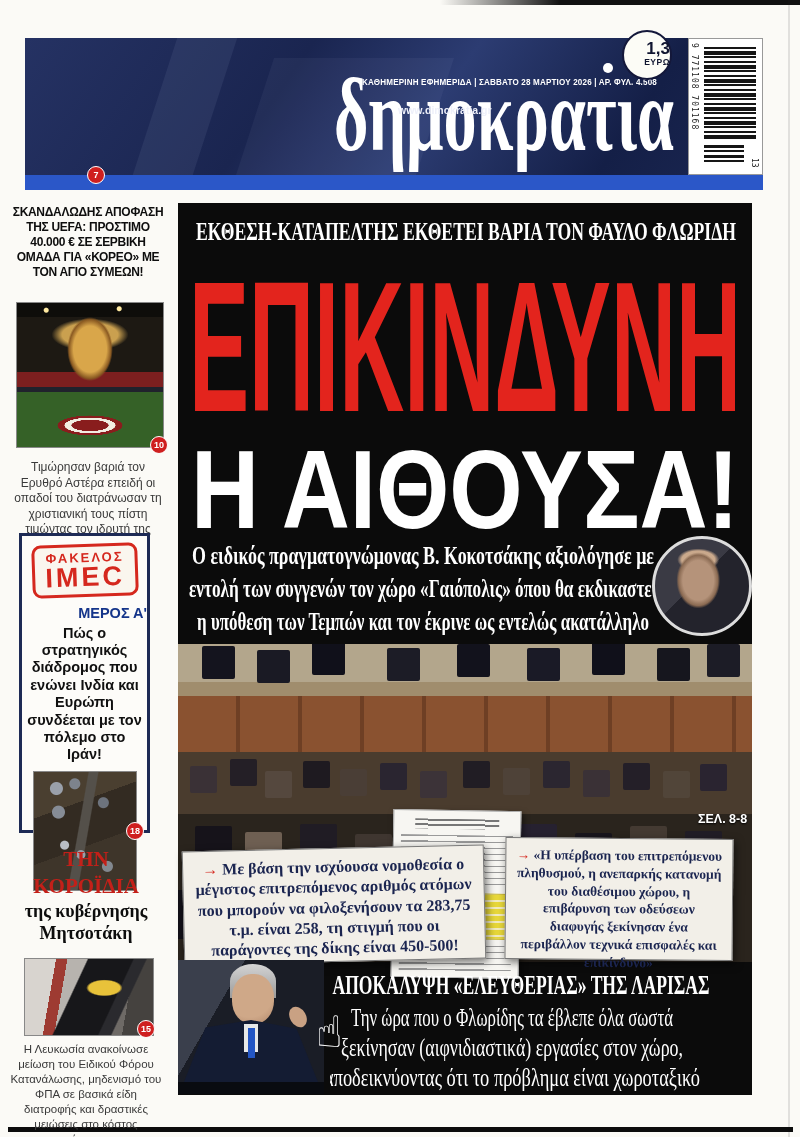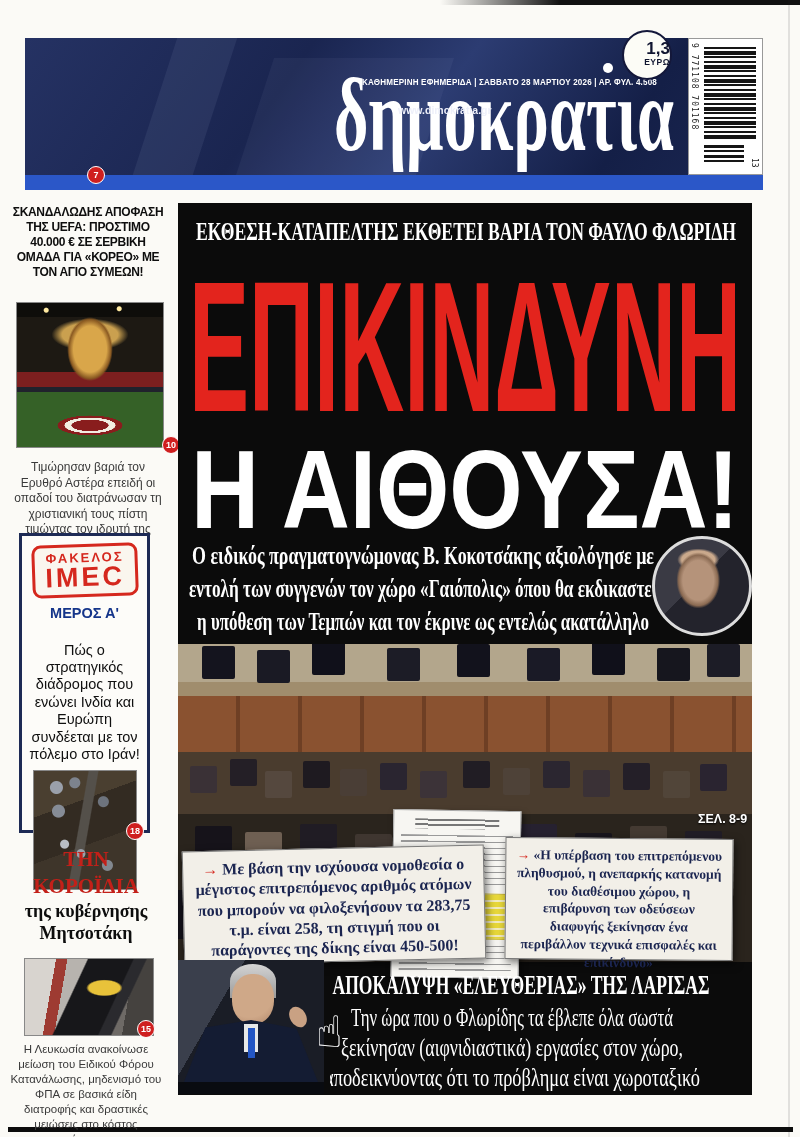--- a/index.html
+++ b/index.html
@@ -55,22 +55,22 @@
       radial-gradient(ellipse 62px 26px at 50% 22%,#caa04f 0 45%,transparent 62%),
       linear-gradient(180deg,#0e0d0a 0 10%,#1d1913 10% 48%,#7c1f1f 48% 58%,#20222c 58% 62%,#356127 62% 100%);}
   .caption{text-align:center;font-size:12px;line-height:1.3;color:#3a3a3a;}
   .uefa-cap{left:12px;top:460px;width:152px;}
   .imec-box{left:19px;top:533px;width:131px;height:300px;border:3px solid #1d2a55;background:#fdfcf9;
     box-sizing:border-box;text-align:center;}
   .stamp{width:96px;margin:8px auto 0;border:3px solid #d5281e;border-radius:9px;padding:3px 2px;
     transform:rotate(-2deg);background:#faf6ee;}
   .stamp-top{font-size:13px;font-weight:bold;color:#d5281e;letter-spacing:2px;}
   .stamp-main{font-size:27px;line-height:.95;font-weight:bold;color:#d5281e;letter-spacing:3px;}
-  .imec-part{margin-top:8px;color:#15358a;font-weight:bold;font-size:14.5px;}
-  .imec-head{margin-top:21px;padding:0 5px;font-size:14.5px;line-height:1.2;font-weight:normal;color:#101010;}
+  .imec-part{margin-top:8px;color:#15358a;font-weight:bold;font-size:14.5px;text-align:right;}
+  .imec-head{margin-top:4px;padding:0 5px;font-size:14.5px;line-height:1.2;font-weight:bold;color:#101010;}
   .imec-photo{width:104px;height:120px;margin:7px auto 0;position:relative;
     background:
       radial-gradient(circle 6px at 22% 14%,#9aa0aa 0 6px,transparent 7px),
       radial-gradient(circle 5px at 40% 10%,#7d838d 0 5px,transparent 6px),
       radial-gradient(circle 6px at 24% 34%,#868c96 0 6px,transparent 7px),
       radial-gradient(circle 5px at 68% 26%,#6d737d 0 5px,transparent 6px),
       radial-gradient(circle 4px at 30% 62%,#b9bdc4 0 4px,transparent 5px),
       radial-gradient(circle 4px at 46% 70%,#9aa0aa 0 4px,transparent 5px),
       radial-gradient(circle 5px at 72% 80%,#82888f 0 5px,transparent 6px),
       linear-gradient(100deg,transparent 0 44%,#54504a 45% 52%,transparent 53%),
@@ -179,21 +179,21 @@
 
   <div class="abs barcode">
     <div class="bc-num">9 771108 701168</div>
     <div class="bc-bars"></div>
     <div class="bc-bars2"></div>
     <div class="bc-issue">13</div>
   </div>
 
   <div class="abs uefa-head">ΣΚΑΝΔΑΛΩΔΗΣ ΑΠΟΦΑΣΗ ΤΗΣ UEFA: ΠΡΟΣΤΙΜΟ 40.000 € ΣΕ ΣΕΡΒΙΚΗ ΟΜΑΔΑ ΓΙΑ «ΚΟΡΕΟ» ΜΕ ΤΟΝ ΑΓΙΟ ΣΥΜΕΩΝ!</div>
   <div class="abs photo uefa-photo"></div>
-  <div class="badge" style="left:162px;top:436px;">10</div>
+  <div class="badge" style="left:150px;top:436px;">10</div>
   <div class="abs caption uefa-cap">Τιμώρησαν βαριά τον Ερυθρό Αστέρα επειδή οι οπαδοί του διατράνωσαν τη χριστιανική τους πίστη τιμώντας τον ιδρυτή της Μονής Χιλανδαρίου!</div>
 
   <div class="abs imec-box">
     <div class="stamp">
       <div class="stamp-top">ΦΑΚΕΛΟΣ</div>
       <div class="stamp-main">IMEC</div>
     </div>
     <div class="imec-part">ΜΕΡΟΣ Α'</div>
     <div class="imec-head">Πώς ο στρατηγικός διάδρομος που ενώνει Ινδία και Ευρώπη συνδέεται με τον πόλεμο στο Ιράν!</div>
     <div class="imec-photo photo"></div>
@@ -228,21 +228,21 @@
   </svg>
   <div class="abs portrait"></div>
 
   <div class="abs court">
     <div class="bench"></div>
     <div class="dot-layer judges abs"></div>
     <div class="dot-layer heads-back abs"></div>
     <div class="dot-layer heads-mid abs"></div>
     <div class="dot-layer heads-front abs"></div>
   </div>
-  <div class="abs pageref">ΣΕΛ. 8-9</div>
+  <div class="abs pageref">ΣΕΛ. 8-8</div>
 
   <div class="abs docpaper">
     <div class="doc-title"></div>
     <div class="doc-lines"></div>
     <div class="doc-high"></div>
     <div class="doc-lines2"></div>
   </div>
 
   <div class="abs quote quote-left">
     <span class="qarrow">→ </span><span>Με βάση την ισχύουσα νομοθεσία ο μέγιστος επιτρεπόμενος αριθμός ατόμων που μπορούν να φιλοξενήσουν τα 283,75 τ.μ. είναι 258, τη στιγμή που οι παράγοντες της δίκης είναι 450-500!</span>

